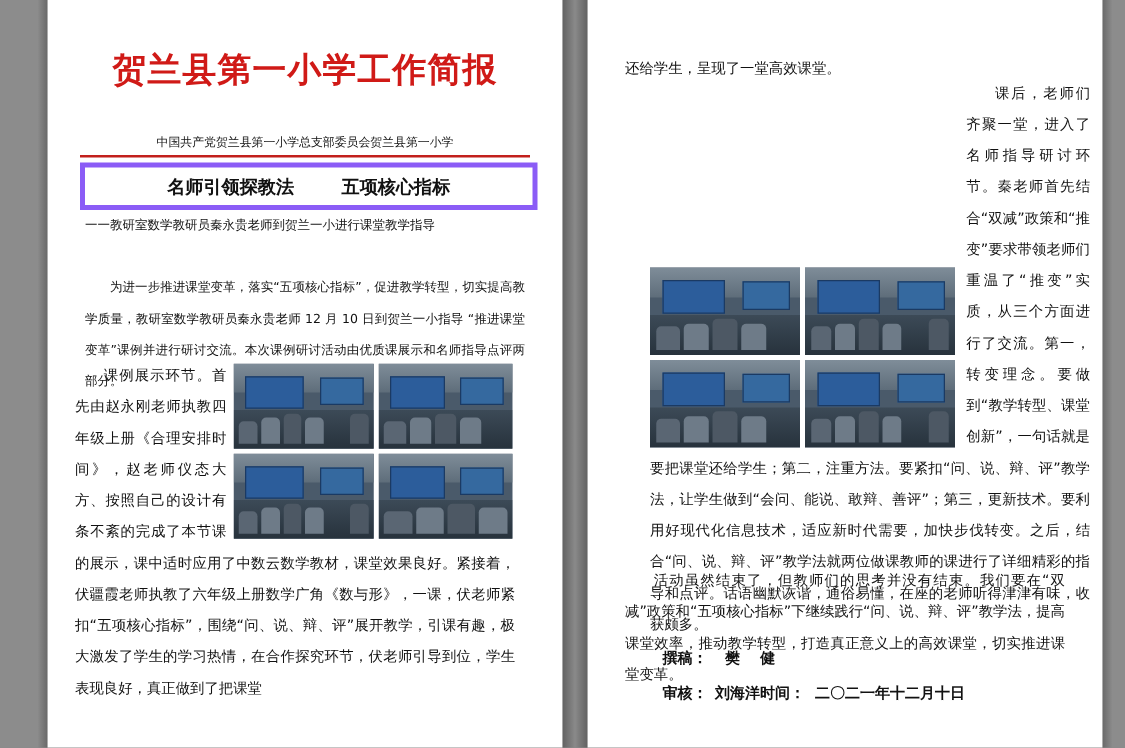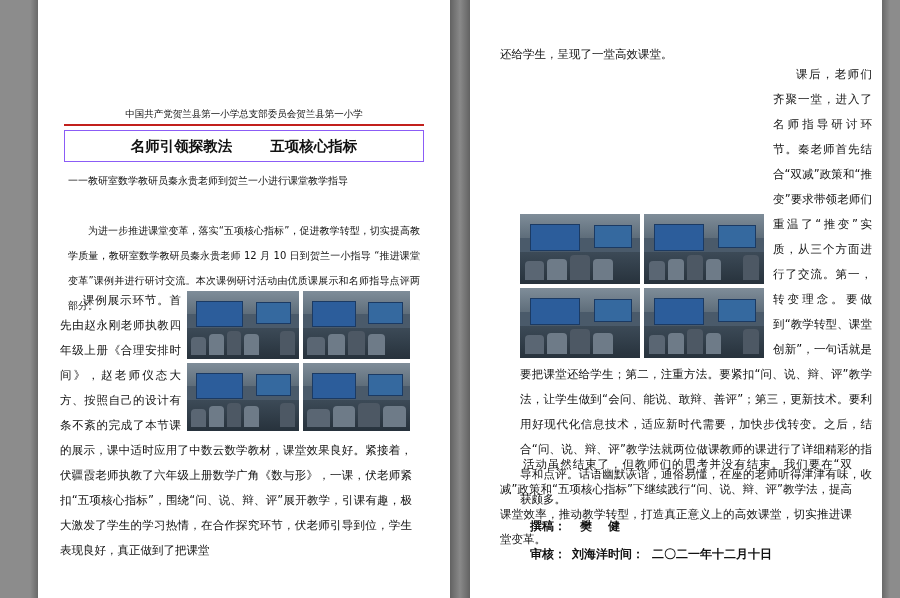--- a/index.html
+++ b/index.html
@@ -81,21 +81,21 @@
   }
   .red-rule {
     position: absolute;
     top: 124px; left: 26px; width: 360px;
     height: 2px;
     background: #c2201c;
   }
   .headline-box {
     position: absolute;
     top: 130px; left: 26px; width: 358px; height: 30px;
-    border: 1px solid #8b5cf6;
+    border: 4px solid #8b5cf6;
     display: flex;
     align-items: center;
     justify-content: center;
     gap: 38px;
   }
   .headline-box span {
     font-family: "DejaVu Sans", "Liberation Sans", sans-serif;
     font-weight: bold;
     font-size: 14.5px;
     color: #111;
@@ -219,20 +219,21 @@
   #sig-review .val { font-weight: bold; margin-left: 6px; }
   #sig-review .date-label { }
   #sig-review .date-val { margin-left: 8px; margin-top: 23px; }
 </style>
 </head>
 <body>
 
 <div class="page">
 
   <div class="sheet sheet-left">
+    <div class="doc-title">贺兰县第一小学工作简报</div>
     <div class="org-row">
       <span>中国共产党贺兰县第一小学总支部委员会</span>
       <span>贺兰县第一小学</span>
     </div>
     <div class="red-rule"></div>
     <div class="headline-box">
       <span>名师引领探教法</span>
       <span>五项核心指标</span>
     </div>
 

